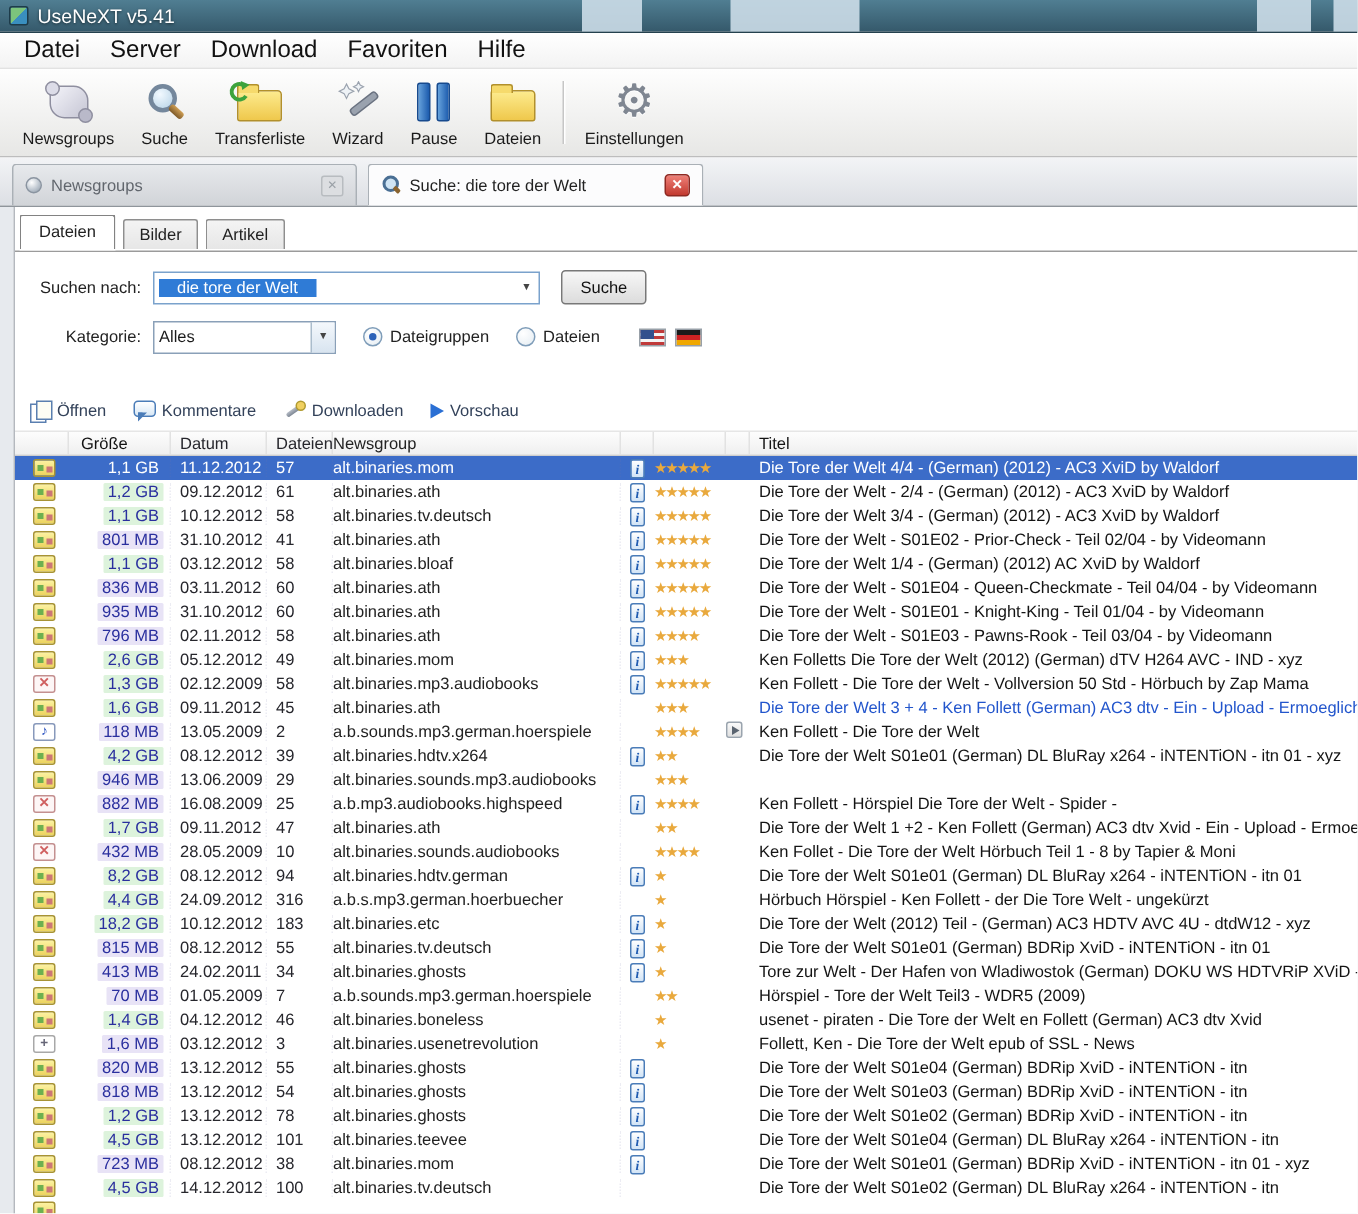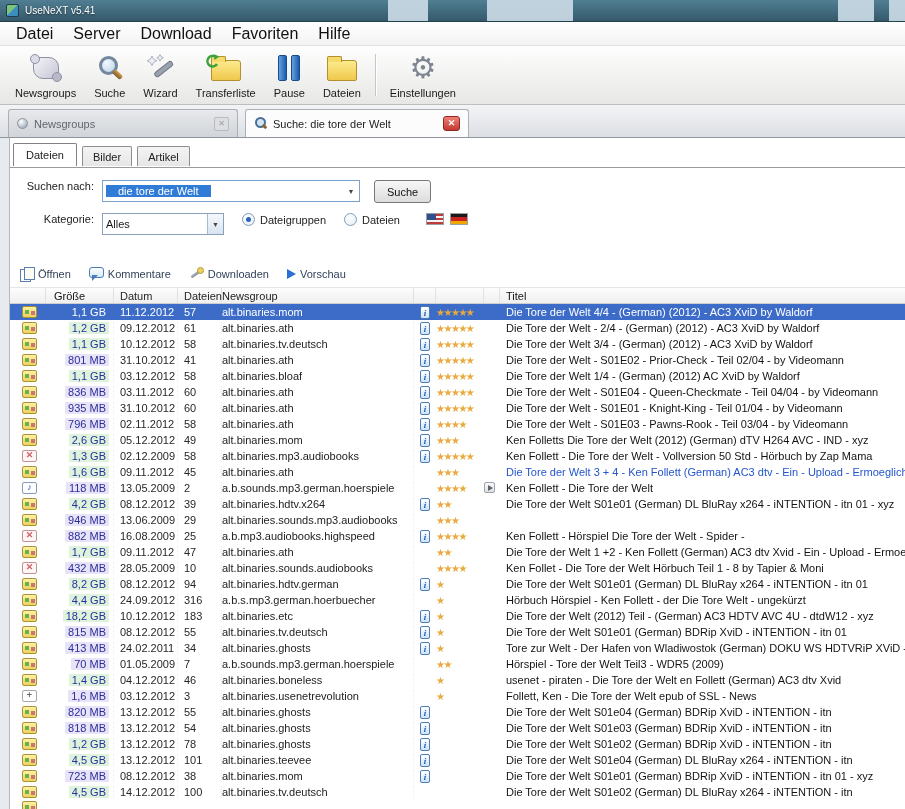--- a/index.html
+++ b/index.html
@@ -3,21 +3,21 @@
 <meta charset="utf-8">
 <style>
 *{box-sizing:border-box;margin:0;padding:0}
 html,body{width:905px;height:809px;overflow:hidden}
 body{font-family:"Liberation Sans",sans-serif;font-size:11px;color:#1a1a1a;background:#fff}
 
 
 .titlebar{height:22px;background:linear-gradient(#507e92,#35596b);display:flex;align-items:center;padding-left:6px;position:relative;overflow:hidden;border-bottom:1px solid #24414e}
 .patch{position:absolute;top:0;height:22px;background:#ccdde8;opacity:.9}
 .win-ic{width:13px;height:13px;background:linear-gradient(135deg,#7cc47c 50%,#3a8fbf 50%);border:1px solid #1d3b4a;margin-right:6px;border-radius:2px;z-index:2}
-.title-text{color:#fff;font-size:10px;text-shadow:0 1px 2px rgba(0,0,0,.55);z-index:2}
+.title-text{color:#fff;font-size:13px;text-shadow:0 1px 2px rgba(0,0,0,.55);z-index:2}
 
 
 .menubar{height:23px;background:linear-gradient(#ffffff,#f3f3f3);display:flex;align-items:center;padding-left:6px}
 .menu-item{padding:3px 10px;font-size:16px;color:#111;cursor:default}
 
 
 .toolbar{height:60px;background:linear-gradient(#fefefe,#e7e7e5);border-top:1px solid #e2e2e2;border-bottom:1px solid #bdbdbd;display:flex;align-items:stretch;padding-left:6px}
 .tbtn{display:flex;flex-direction:column;align-items:center;justify-content:flex-end;padding:4px 9px 5px;gap:3px;color:#1a1a1a}
 .tbtn .ic-box{height:32px;display:flex;align-items:center;justify-content:center}
 .tb-sep{width:1px;background:#c6c6c6;margin:8px 5px;box-shadow:1px 0 0 #fff}
@@ -57,21 +57,21 @@
 .panel{background:#fff;height:100%;border-left:1px solid #b4b8be;position:relative}
 
 
 .viewtabs{height:30px;padding:5px 0 0 3px;position:relative}
 .viewtabs::after{content:"";position:absolute;left:0;right:0;bottom:0;border-bottom:1px solid #9b9b9b}
 .vtab{display:inline-block;border:1px solid #8e8e8e;border-bottom:none;border-radius:2px 2px 0 0;padding:4px 10px 3px;position:relative;z-index:2;background:linear-gradient(#f4f4f4,#e6e6e6);color:#222;margin-right:2px;top:2px}
 .vtab.active{background:#fff;padding:5px 12px 5px;top:0;border-color:#828282;box-shadow:0 1px 0 #fff}
 
 
 .search-area{height:92px;padding:12px 0 0 0}
-.f-row{display:flex;align-items:flex-start;margin-left:14px;height:23px}
+.f-row{display:flex;align-items:center;margin-left:14px;height:23px}
 .f-row + .f-row{margin-top:10px}
 .f-label{width:78px;text-align:right;padding-right:8px;color:#222}
 .combo{height:22px;border:1px solid #7aa2cc;background:#fff;display:flex;align-items:center;width:258px;position:relative}
 .combo .val{flex:1;padding:0 3px;white-space:nowrap;overflow:hidden}
 .sel-text{background:#2f7bd6;color:#fff;padding:1px 12px}
 .combo .drop{width:16px;text-align:center;color:#444;font-size:7px;flex:none}
 .combo.cat{width:122px;border-color:#8aa0b8}
 .combo.cat .drop{height:100%;display:flex;align-items:center;justify-content:center;background:linear-gradient(#f4f8fc,#d8e4f0);border-left:1px solid #aabccc}
 .btn{height:23px;padding:0 12px;margin-left:14px;border:1px solid #787878;border-radius:3px;background:linear-gradient(#f7f7f7,#dcdcdc);font-size:11px;color:#111}
 .radio{width:13px;height:13px;border:1px solid #7f9db9;border-radius:50%;background:radial-gradient(circle at 35% 30%,#fff,#e4ecf2);display:inline-block;position:relative;margin-right:5px;flex:none}
@@ -162,38 +162,38 @@
       <span>Newsgroups</span>
     </div>
     <div class="tbtn">
       <span class="ic-box">
           <span class="mag"></span>
         </span>
       <span>Suche</span>
     </div>
     <div class="tbtn">
       <span class="ic-box">
-        <svg width="30" height="28" viewBox="0 0 30 28">
-          <rect x="8" y="13" width="21" height="5" rx="2" transform="rotate(-38 18 15)" fill="#9aa2ae" stroke="#6a7280"></rect>
-          <path d="M7 2 l1.6 3.2 3.2 1.6 -3.2 1.6 -1.6 3.2 -1.6 -3.2 -3.2 -1.6 3.2 -1.6z" fill="#eef2f6" stroke="#9aa2ae" stroke-width="0.8"></path>
-          <path d="M15 0.5 l1.1 2.2 2.2 1.1 -2.2 1.1 -1.1 2.2 -1.1 -2.2 -2.2 -1.1 2.2 -1.1z" fill="#eef2f6" stroke="#9aa2ae" stroke-width="0.8"></path>
-        </svg>
-      </span>
-      <span>Wizard</span>
-    </div>
-    <div class="tbtn">
-      <span class="ic-box">
         <span class="folder">
             <svg class="tl-arr" width="17" height="17" viewBox="0 0 17 17">
               <path d="M14 10 a5.2 5.2 0 1 1 -1.6 -7.2" fill="none" stroke="#3da33d" stroke-width="2.6"></path>
               <path d="M10.5 0 l6 2.5 -5 3.5z" fill="#3da33d"></path>
             </svg>
           </span>
       </span>
       <span>Transferliste</span>
+    </div>
+    <div class="tbtn">
+      <span class="ic-box">
+        <svg width="30" height="28" viewBox="0 0 30 28">
+          <rect x="8" y="13" width="21" height="5" rx="2" transform="rotate(-38 18 15)" fill="#9aa2ae" stroke="#6a7280"></rect>
+          <path d="M7 2 l1.6 3.2 3.2 1.6 -3.2 1.6 -1.6 3.2 -1.6 -3.2 -3.2 -1.6 3.2 -1.6z" fill="#eef2f6" stroke="#9aa2ae" stroke-width="0.8"></path>
+          <path d="M15 0.5 l1.1 2.2 2.2 1.1 -2.2 1.1 -1.1 2.2 -1.1 -2.2 -2.2 -1.1 2.2 -1.1z" fill="#eef2f6" stroke="#9aa2ae" stroke-width="0.8"></path>
+        </svg>
+      </span>
+      <span>Wizard</span>
     </div>
     <div class="tbtn">
       <span class="ic-box">
           <span class="pause-ic">
             <span class="pause-bar"></span>
             <span class="pause-bar"></span>
           </span>
         </span>
       <span>Pause</span>
     </div>

